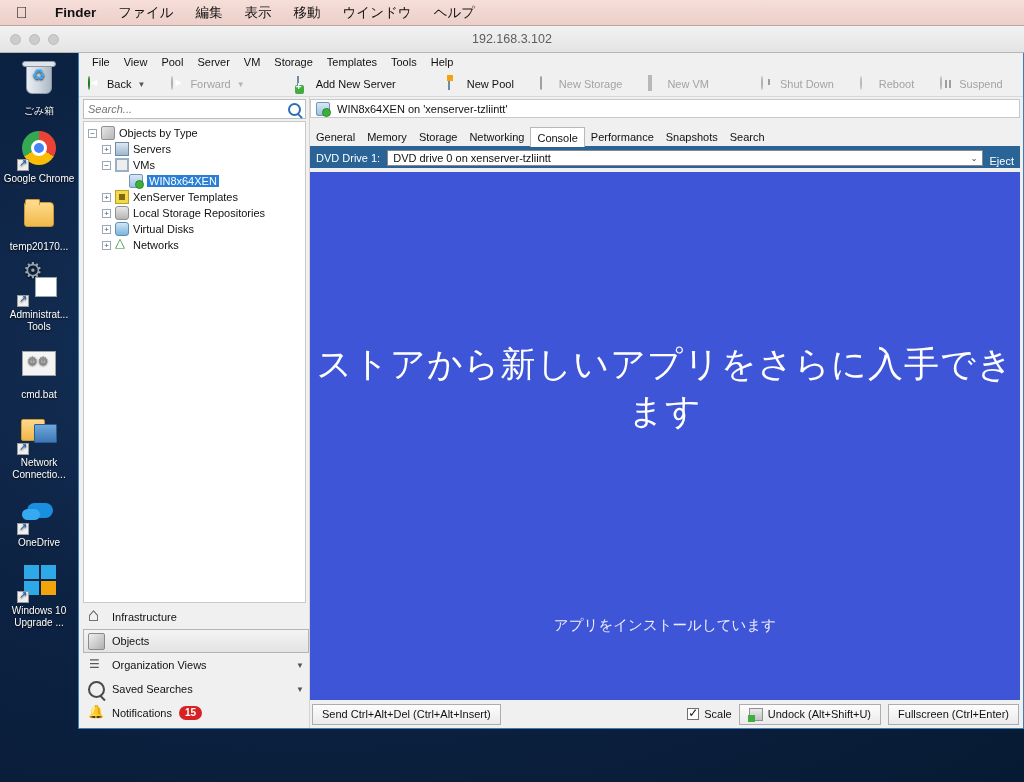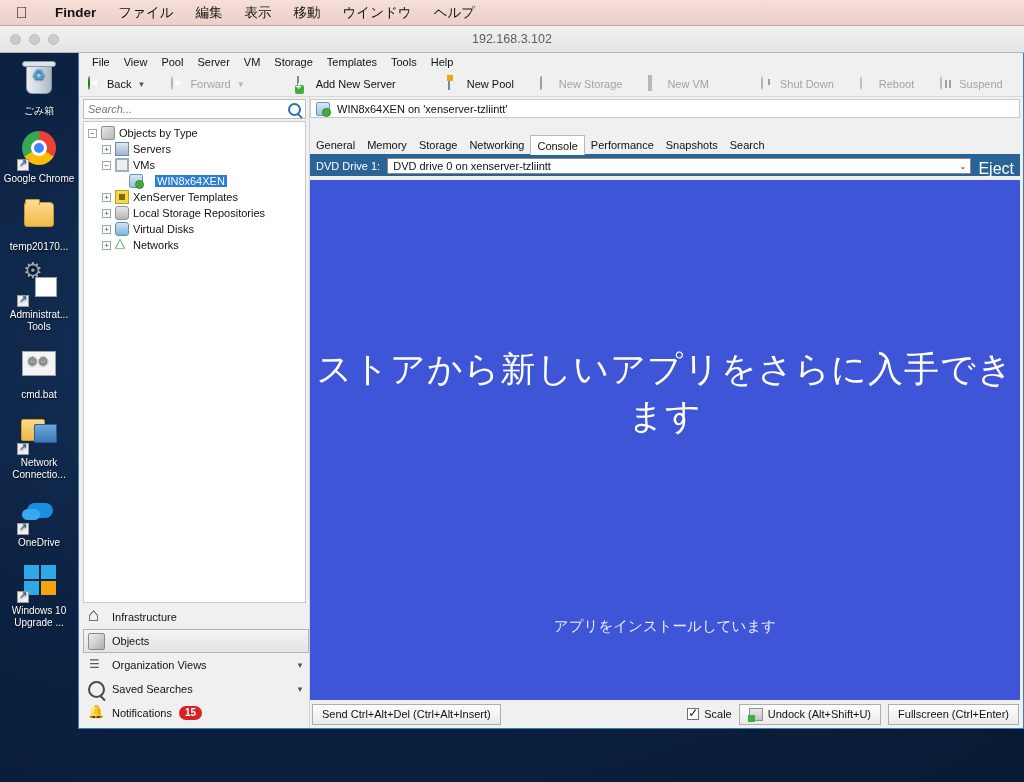--- a/index.html
+++ b/index.html
@@ -221,21 +221,21 @@
     flex: 1; background:#fff; border:1px solid #c9c9c9; margin:0 3px 0 4px;
     overflow: hidden; padding-top: 3px;
   }
   .tnode { display:flex; align-items:center; height:16px; font-size:11px; color:#111; white-space:nowrap;}
   .tnode .exp {
     width:9px; height:9px; border:1px solid #9aa7b4; background:#fff; margin-right:4px;
     font-size:8px; line-height:7px; text-align:center; color:#44536b; flex:none;
   }
   .tnode .exp.none { border:none; background:transparent; }
   .tnode .tico { width:14px; height:14px; margin-right:4px; flex:none; position:relative;}
-  .tnode.sel .tlabel { background:#2a7fd4; color:#fff; padding:0 2px;margin-left:8px; }
+  .tnode.sel .tlabel { background:#2a7fd4; color:#fff; padding:0 2px; }
   .ti-objects { background: linear-gradient(135deg,#e7e7e7,#b6b6b6); border:1px solid #8f8f8f; border-radius:2px;}
   .ti-servers { background: linear-gradient(to bottom,#dce8f3,#9db7cf); border:1px solid #6f8aa5;}
   .ti-vms { background:#eee; border:2px solid #9bb0c4;}
   .ti-vm { background: linear-gradient(to bottom,#d7e8f6,#9cc3e2); border:1px solid #6f94b5; border-radius:2px;}
   .ti-vm:after { content:""; position:absolute; right:-2px; bottom:-2px; width:7px; height:7px;
       border-radius:50%; background:#3fae3f; border:1px solid #2a8a2a;}
   .ti-tpl { background:#f5d84a; border:1px solid #b8a024;}
   .ti-tpl:after { content:""; position:absolute; left:3px; top:3px; width:6px; height:6px; background:#7b6a12;}
   .ti-lsr { background: linear-gradient(to bottom,#e8e8e8,#b5b5b5); border:1px solid #8f8f8f; border-radius:3px;}
   .ti-vd { background: linear-gradient(to bottom,#cfe6f7,#7fb3da); border:1px solid #5d8fb5; border-radius:3px;}
@@ -258,21 +258,21 @@
   .ni-bell:after { content:"\1F514"; position:absolute; left:0; top:-1px; font-size:13px; color:#3a3a3a;}
   .navitem .caret-r { margin-left:auto; font-size:8px; color:#555;}
   .badge {
     margin-left:7px; background:#d62222; color:#fff; border-radius:9px;
     font-size:10px; font-weight:bold; padding:1px 6px; line-height:12px;
   }
 
   
   #xc-right { flex:1; display:flex; flex-direction:column; min-width:0; background:#f0f0f0;}
   #xc-objhead {
-    height:19px; background:#fff; border:1px solid #c8c8c8; margin:2px 3px 16px 0;
+    height:19px; background:#fff; border:1px solid #c8c8c8; margin:2px 3px 8px 0;
     display:flex; align-items:center; padding-left:5px; flex:none;
   }
   #xc-objhead .oic { width:14px; height:14px; margin-right:7px; position:relative;
       background: linear-gradient(to bottom,#d7e8f6,#9cc3e2); border:1px solid #6f94b5; border-radius:2px;}
   #xc-objhead .oic:after { content:""; position:absolute; right:-2px; bottom:-2px; width:7px; height:7px;
       border-radius:50%; background:#3fae3f; border:1px solid #2a8a2a;}
   #xc-objhead .otitle { font-size:11px; color:#111;}
 
   #xc-tabs { height:19px; display:flex; align-items:flex-end; margin:3px 3px 0 0;
       border-bottom:2px solid #2a6496; flex:none; }
@@ -287,21 +287,21 @@
     height:20px; background:#2a6496; display:flex; align-items:center;
     padding: 0 6px; gap:7px; margin-right:3px; flex:none; color:#fff;
   }
   #xc-dvdbar .lbl { font-size:11px; color:#fff; white-space:nowrap;}
   #xc-dvdcombo {
     flex:1; height:16px; background:#fff; border:1px solid #888; display:flex; align-items:center;
     padding-left:5px; font-size:11px; color:#111; min-width:0;
   }
   #xc-dvdcombo .val { flex:1; overflow:hidden; white-space:nowrap;}
   #xc-dvdcombo .arrow { width:15px; text-align:center; font-size:8px; color:#333;}
-  #xc-dvdbar .eject { font-size:16px; color:#fff; white-space:nowrap;margin-top:6px;}
+  #xc-dvdbar .eject { font-size:11px; color:#fff; white-space:nowrap;margin-top:6px;}
 
   #xc-consolewrap { flex:1; display:flex; justify-content:center; align-items:stretch;
       padding: 4px 3px 0 0; min-height:0;}
   #xc-console {
     flex:1; background:#3f55d8; position:relative; overflow:hidden;
     display:flex; flex-direction:column; align-items:center;
   }
   #console-main {
     position:absolute; left:0; right:0; top:41%; transform: translateY(-50%);
     text-align:center; color:#fff; font-size:35px; letter-spacing:1px;

